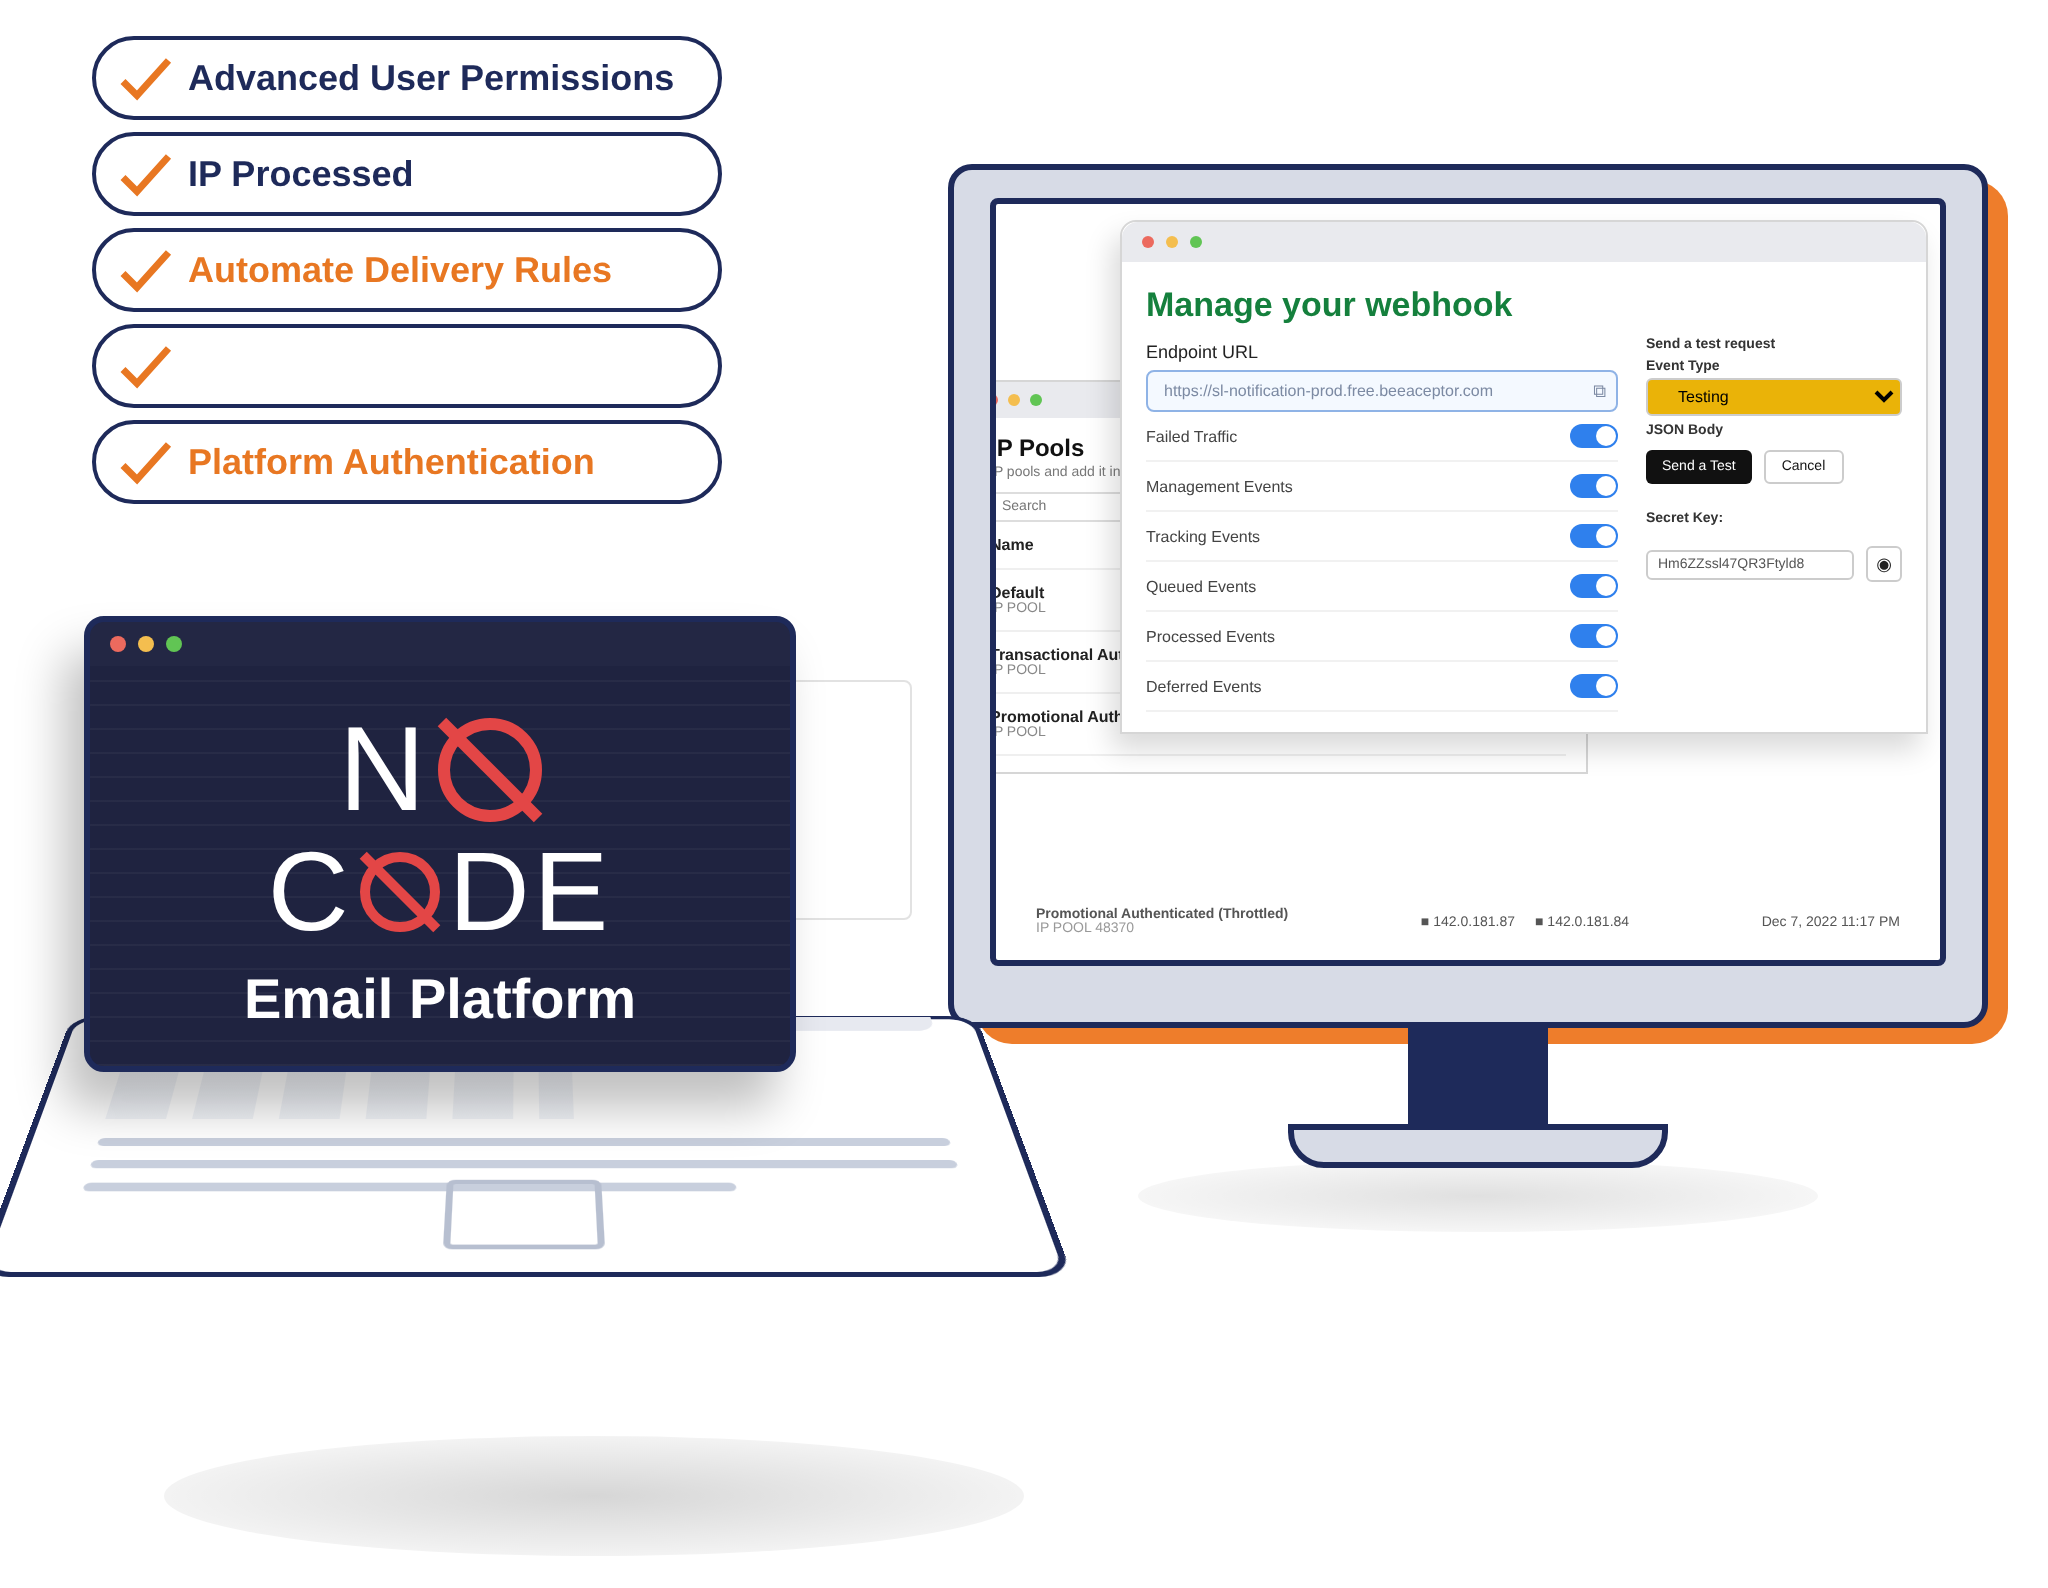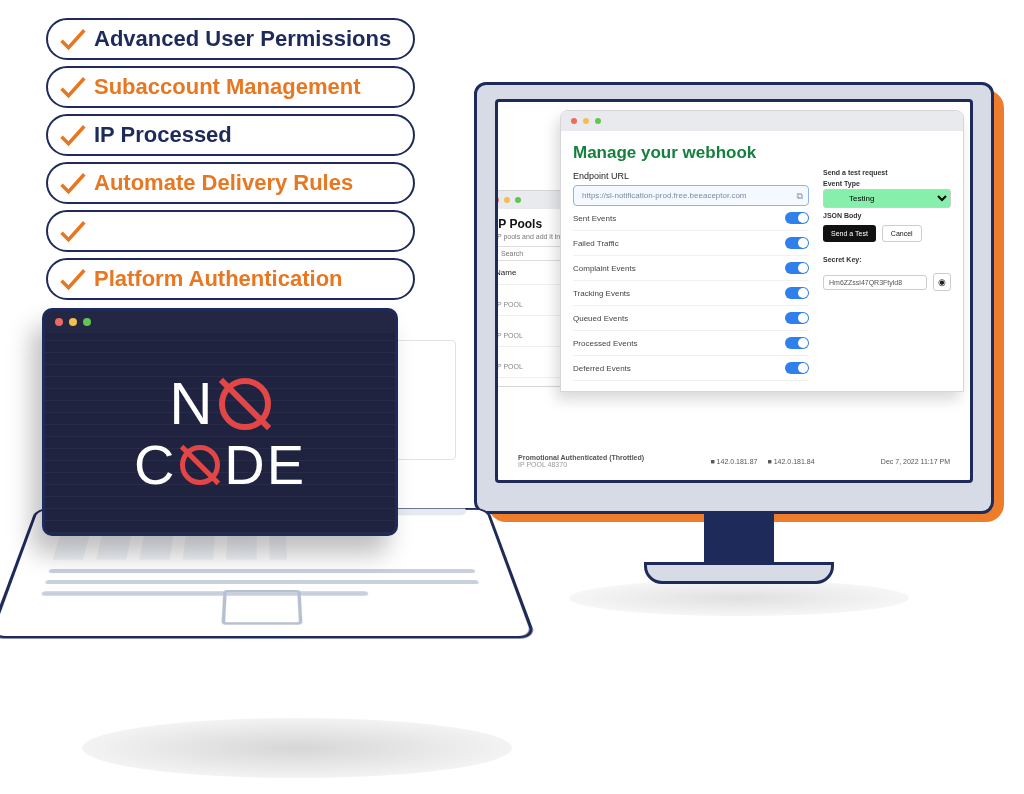--- a/index.html
+++ b/index.html
@@ -25,21 +25,21 @@
   }
   .pill {
     display: flex;
     align-items: center;
     gap: 8px;
     background: #fff;
     border: 2px solid #1e2a5a;
     border-radius: 22px;
     padding: 5px 22px 5px 10px;
     font-weight: 800;
-    font-size: 22px;
+    font-size: 18px;
     line-height: 1;
     color: #1e2a5a;
   }
   .pill.orange-text { color: #e87722; }
   .pill .check {
     width: 28px; height: 28px;
     flex: 0 0 28px;
     display: flex; align-items: center; justify-content: center;
   }
   .pill .check svg { width: 28px; height: 28px; stroke: #e87722; stroke-width: 4; fill: none; }
@@ -88,21 +88,21 @@
   }
   .ip-window .win-bar {
     height: 18px; background: #e9eaee; border-radius: 6px 6px 0 0;
     display: flex; align-items: center; gap: 5px; padding: 0 8px;
   }
   .dot { width: 6px; height: 6px; border-radius: 50%; }
   .dot.r { background: #ec6a5e; } .dot.y { background: #f4be4f; } .dot.g { background: #61c554; }
   .ip-body { padding: 8px 10px; }
   .ip-title { font-weight: 800; font-size: 12px; color: #111; }
   .ip-row { padding: 7px 0; border-bottom: 1px solid #efefef; }
-  .ip-row .lbl { font-weight: 400; font-size: 8px; color: #222; text-align: right; }
+  .ip-row .lbl { font-weight: 700; font-size: 8px; color: #222; }
   .ip-row .sub { color: #888; font-size: 7px; }
   .bottom-meta { padding: 6px 10px; display:flex; justify-content:space-between; align-items:center; font-size:7px; color:#555;}
 
   
   .webhook-window {
     position: absolute; top: 8px; left: 62px; right: 6px;
     background: #fff; border: 1px solid #d6d6d6; border-radius: 8px 8px 0 0;
     box-shadow: -4px 8px 14px rgba(0,0,0,0.15);
     font-size: 8px; color: #222;
   }
@@ -117,21 +117,21 @@
     width: 100%; border: 1px solid #8fb3e6; border-radius: 4px; background: #f4f9ff;
     padding: 5px 22px 5px 8px; color: #7c8aa3; font-size: 8px;
   }
   .wh-url-wrap { position: relative; }
   .wh-copy { position:absolute; right:6px; top:50%; transform:translateY(-50%); color:#7c8aa3; font-size:9px; }
   .event-row { display:flex; justify-content:space-between; align-items:center;
     padding: 6px 0; border-bottom: 1px solid #f1f1f1; color:#444; }
   .toggle { width: 24px; height: 12px; background: #2f80ed; border-radius: 999px; position:relative; }
   .toggle::after { content:""; position:absolute; right:1px; top:1px; width:10px; height:10px; background:#fff; border-radius:50%; }
   .wh-side .small-label { font-size:7px; color:#333; font-weight:700; margin: 4px 0 2px; }
-  .wh-select { width:100%; font-size:8px; padding:3px 21px; border:1px solid #ccc; border-radius:3px; background:#86efac; }
+  .wh-select { width:100%; font-size:8px; padding:3px 11px; border:1px solid #ccc; border-radius:3px; background:#eab308; }
   .wh-textarea { width:100%; height:48px; font-size:7px; padding:4px; border:1px solid #ccc; border-radius:3px; background:#f9f9f9; resize:none; color:#888; }
   .btn-row { display:flex; gap:6px; margin-top:6px; }
   .btn-dark { background:#111; color:#fff; border:none; border-radius:3px; font-size:7px; padding:4px 8px; }
   .btn-plain { background:#fff; color:#111; border:1px solid #ccc; border-radius:3px; font-size:7px; padding:4px 8px; }
   .secret-row { display:flex; align-items:center; gap:6px; margin-top:10px; }
   .secret-box { flex:1; border:1px solid #ccc; border-radius:3px; padding:3px 5px; font-size:7px; color:#555; background:#fff; }
   .eye-btn { width:18px; height:18px; border:1px solid #ccc; border-radius:3px; display:flex; align-items:center; justify-content:center; font-size:9px; background:#fff;}
 
   
   .laptop-wrap { position: absolute; top: 308px; left: 42px; width: 440px; z-index: 30; }
@@ -203,28 +203,20 @@
 
 <div class="feature-pills">
   <div class="pill">
     <span class="check">
         <svg viewBox="0 0 32 32">
           <path d="M4 18 L12 26 L30 6"></path>
         </svg>
       </span>
     <span>Advanced User Permissions</span>
   </div>
-  <div class="pill orange-text">
-    <span class="check">
-        <svg viewBox="0 0 32 32">
-          <path d="M4 18 L12 26 L30 6"></path>
-        </svg>
-      </span>
-    <span>Subaccount Management</span>
-  </div>
   <div class="pill">
     <span class="check">
         <svg viewBox="0 0 32 32">
           <path d="M4 18 L12 26 L30 6"></path>
         </svg>
       </span>
     <span>IP Processed</span>
   </div>
   <div class="pill orange-text">
     <span class="check">
@@ -293,29 +285,25 @@
         </div>
         <div class="wh-body">
           <div class="wh-main">
             <div class="wh-h1">Manage your webhook</div>
             <div class="wh-h2">Endpoint URL</div>
             <div class="wh-url-wrap">
               <input class="wh-url" value="https://sl-notification-prod.free.beeaceptor.com" style="">
               <span class="wh-copy">⧉</span>
             </div>
             <div class="event-row">
-              <span>Sent Events</span>
-              <span class="toggle"></span>
-            </div>
-            <div class="event-row">
               <span>Failed Traffic</span>
               <span class="toggle"></span>
             </div>
             <div class="event-row">
-              <span>Complaint Events</span>
+              <span>Management Events</span>
               <span class="toggle"></span>
             </div>
             <div class="event-row">
               <span>Tracking Events</span>
               <span class="toggle"></span>
             </div>
             <div class="event-row">
               <span>Queued Events</span>
               <span class="toggle"></span>
             </div>
@@ -389,15 +377,16 @@
     <div class="no-code-area">
       <div class="nocode-line nocode-no">
         <span>N</span>
         <span class="no-slash"></span>
       </div>
       <div class="nocode-line nocode-code">
         <span>C</span>
         <span class="no-slash small"></span>
         <span>DE</span>
       </div>
+      <div class="subline">Email Platform</div>
     </div>
   </div>
 </div>
 
 </body></html>

